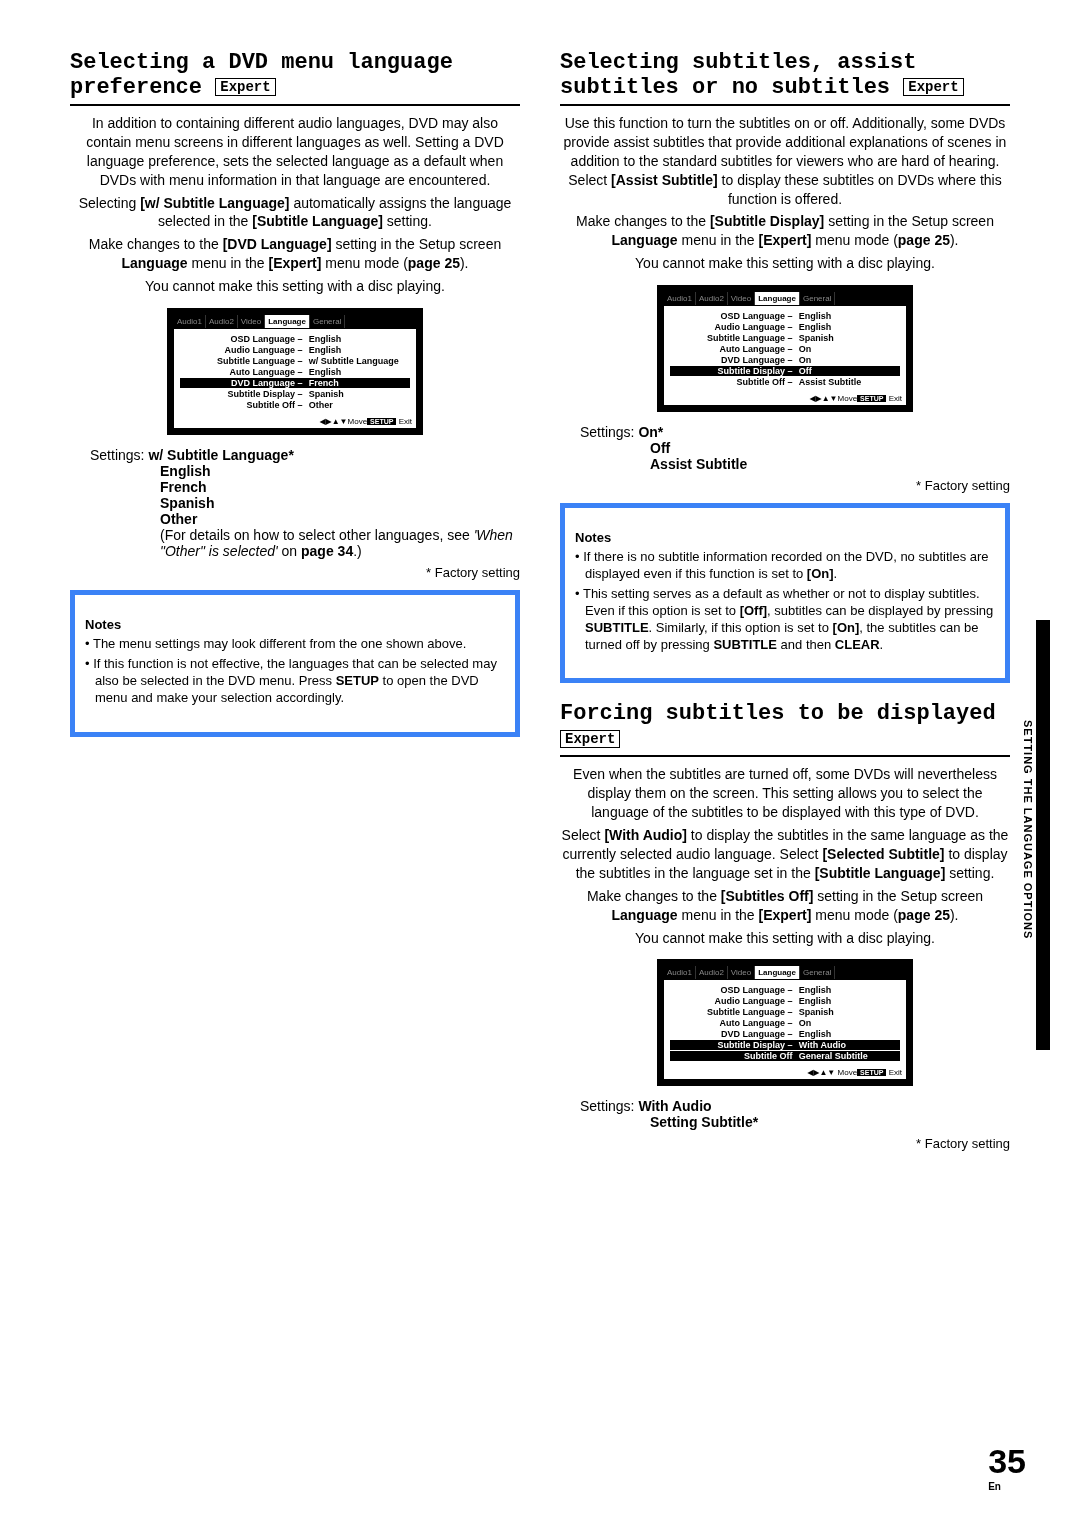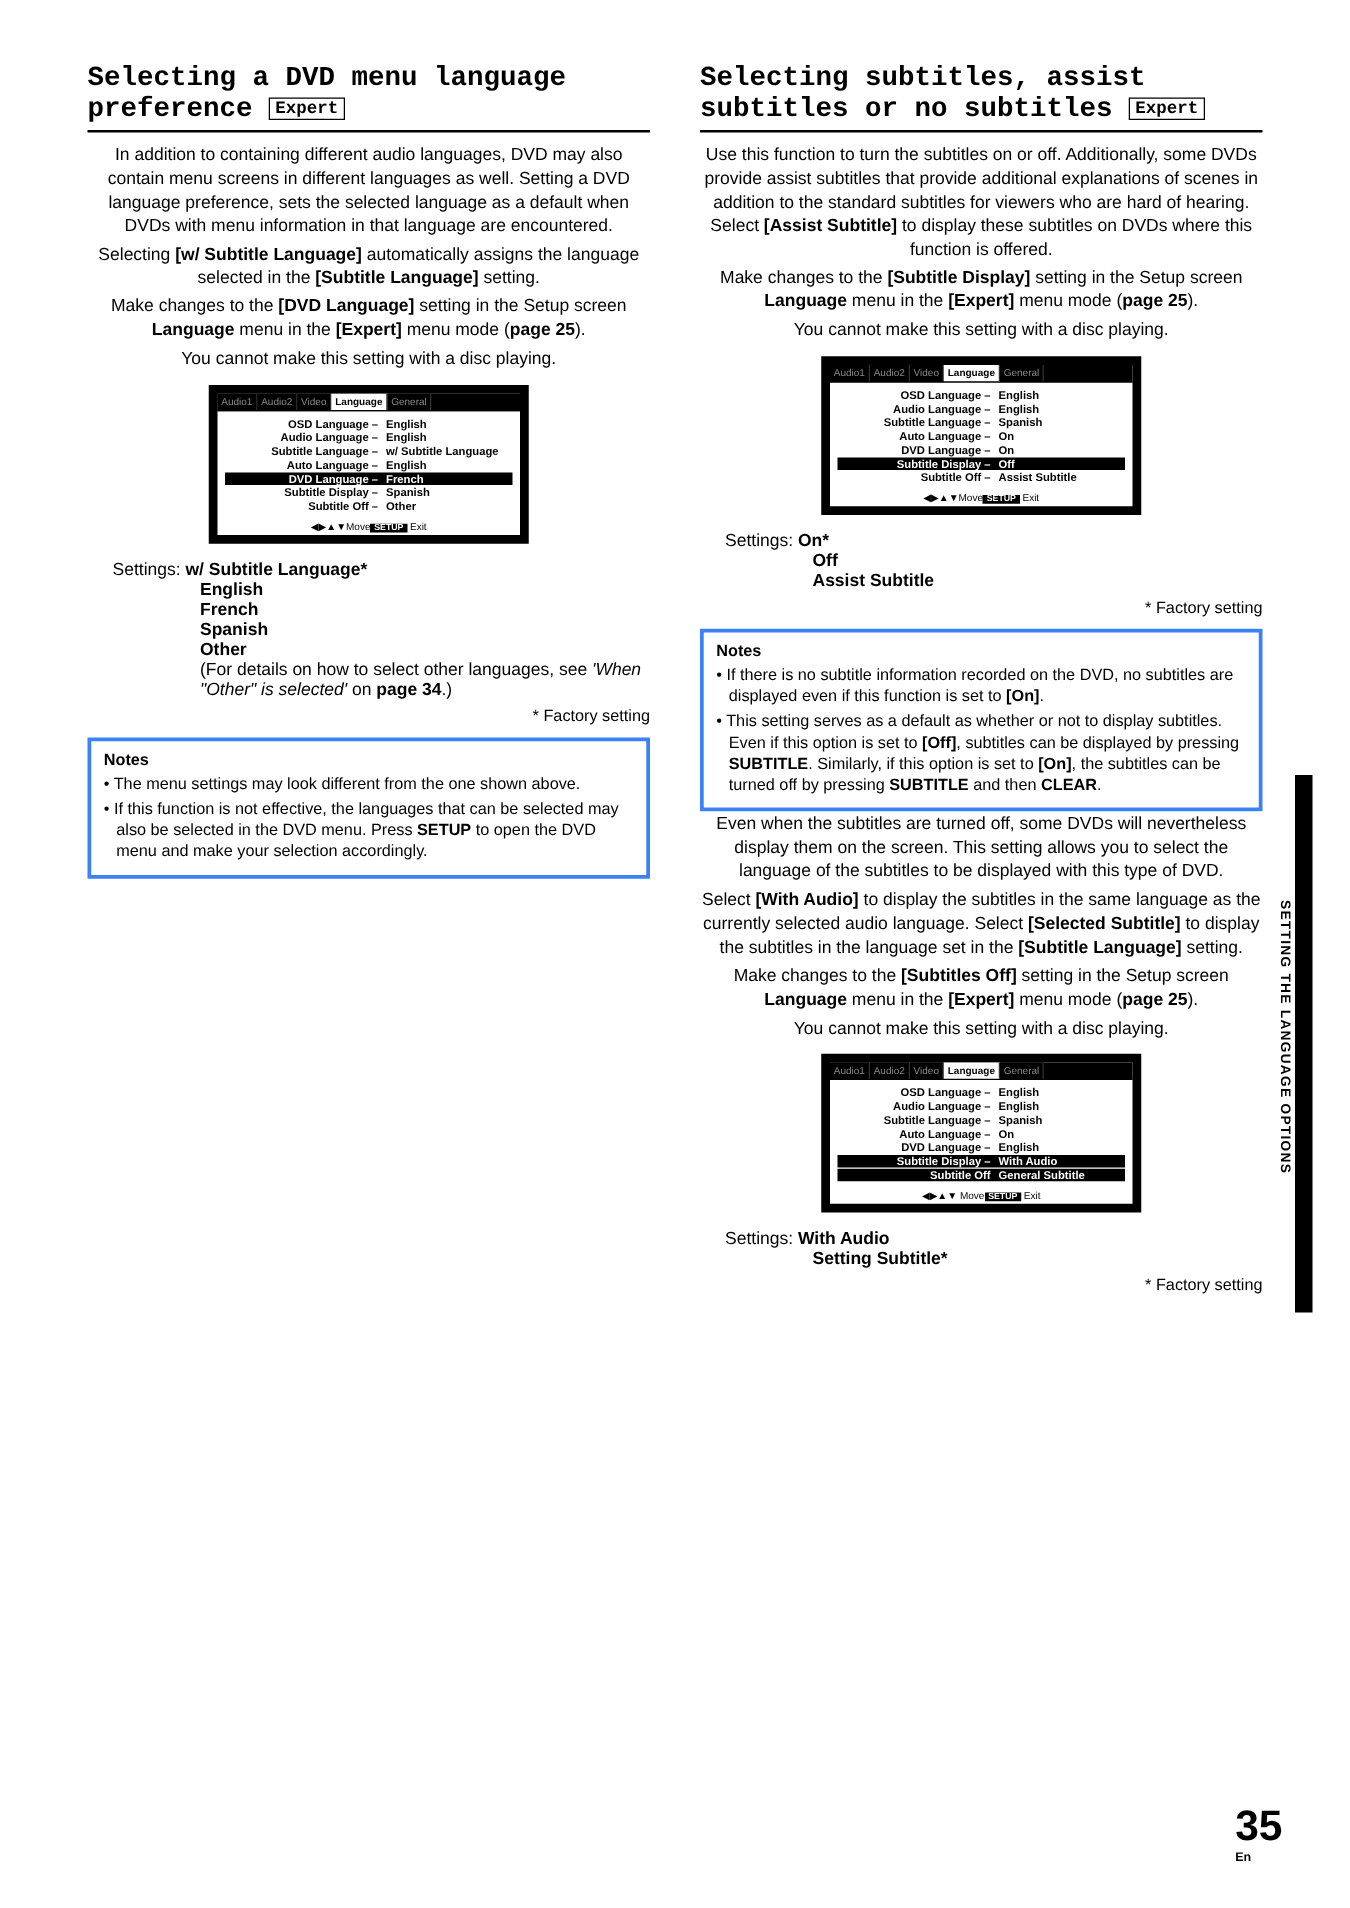--- a/index.html
+++ b/index.html
@@ -55,38 +55,38 @@
       border-right: 1px solid #333;
     }
     .screen-tab.active { background: #fff; color: #000; font-weight: bold; }
     .screen-body { padding: 4px 6px; }
     .screen-row { display: flex; justify-content: space-between; margin: 1px 0; }
     .screen-row.hl { background: #000; color: #fff; }
     .screen-row .left { text-align: right; width: 55%; padding-right: 4px; font-weight: bold; }
     .screen-row .right { width: 44%; font-weight: bold; }
     .screen-footer {
       display: flex;
-      justify-content: center;
+      justify-content: flex-end;
       align-items: center;
       padding: 2px 4px;
       font-size: 8px;
     }
     .setup-btn {
       background: #000;
       color: #fff;
       padding: 0 3px;
       font-size: 7px;
       font-weight: bold;
     }
     .settings-block { margin: 8px 0 4px 20px; }
     .settings-options { margin-left: 70px; }
     .factory-note { text-align: right; font-size: 13px; margin-top: 6px; margin-bottom: 10px; }
     .notes-box {
-      border: 3px solid #3b82f6;
-      padding: 7px 10px;
+      border: 5px solid #3b82f6;
+      padding: 22px 10px;
       margin-top: 6px;
       font-size: 13px;
     }
     .notes-box h4 { font-size: 13px; margin-bottom: 4px; }
     .notes-box ul { list-style: none; }
     .notes-box li { text-indent: -10px; padding-left: 10px; margin-bottom: 3px; line-height: 1.3; }
     .notes-box li::before { content: "• "; }
     .side-label {
       position: absolute;
       right: 46px;
@@ -260,20 +260,24 @@
     <div class="factory-note">* Factory setting</div>
 
     <div class="notes-box">
       <h4>Notes</h4>
       <ul>
         <li><span>If there is no subtitle information recorded on the DVD, no subtitles are displayed even if this function is set to </span><span class="bold">[On]</span><span>.</span></li>
         <li><span>This setting serves as a default as whether or not to display subtitles. Even if this option is set to </span><span class="bold">[Off]</span><span>, subtitles can be displayed by pressing </span><span class="bold">SUBTITLE</span><span>. Similarly, if this option is set to </span><span class="bold">[On]</span><span>, the subtitles can be turned off by pressing </span><span class="bold">SUBTITLE</span><span> and then </span><span class="bold">CLEAR</span><span>.</span></li>
       </ul>
     </div>
 
+    <h2 class="section-gap">
+      <span>Forcing subtitles to be displayed</span>
+      <span class="expert-box">Expert</span>
+    </h2>
     <p>Even when the subtitles are turned off, some DVDs will nevertheless display them on the screen. This setting allows you to select the language of the subtitles to be displayed with this type of DVD.</p>
     <p><span>Select </span><span class="bold">[With Audio]</span><span> to display the subtitles in the same language as the currently selected audio language. Select </span><span class="bold">[Selected Subtitle]</span><span> to display the subtitles in the language set in the </span><span class="bold">[Subtitle Language]</span><span> setting.</span></p>
     <p><span>Make changes to the </span><span class="bold">[Subtitles Off]</span><span> setting in the Setup screen </span><span class="bold">Language</span><span> menu in the </span><span class="bold">[Expert]</span><span> menu mode (</span><span class="bold">page 25</span><span>).</span></p>
     <p>You cannot make this setting with a disc playing.</p>
 
     <div class="screen">
       <div class="screen-tabs">
         <div class="screen-tab">Audio1</div>
         <div class="screen-tab">Audio2</div>
         <div class="screen-tab">Video</div>

